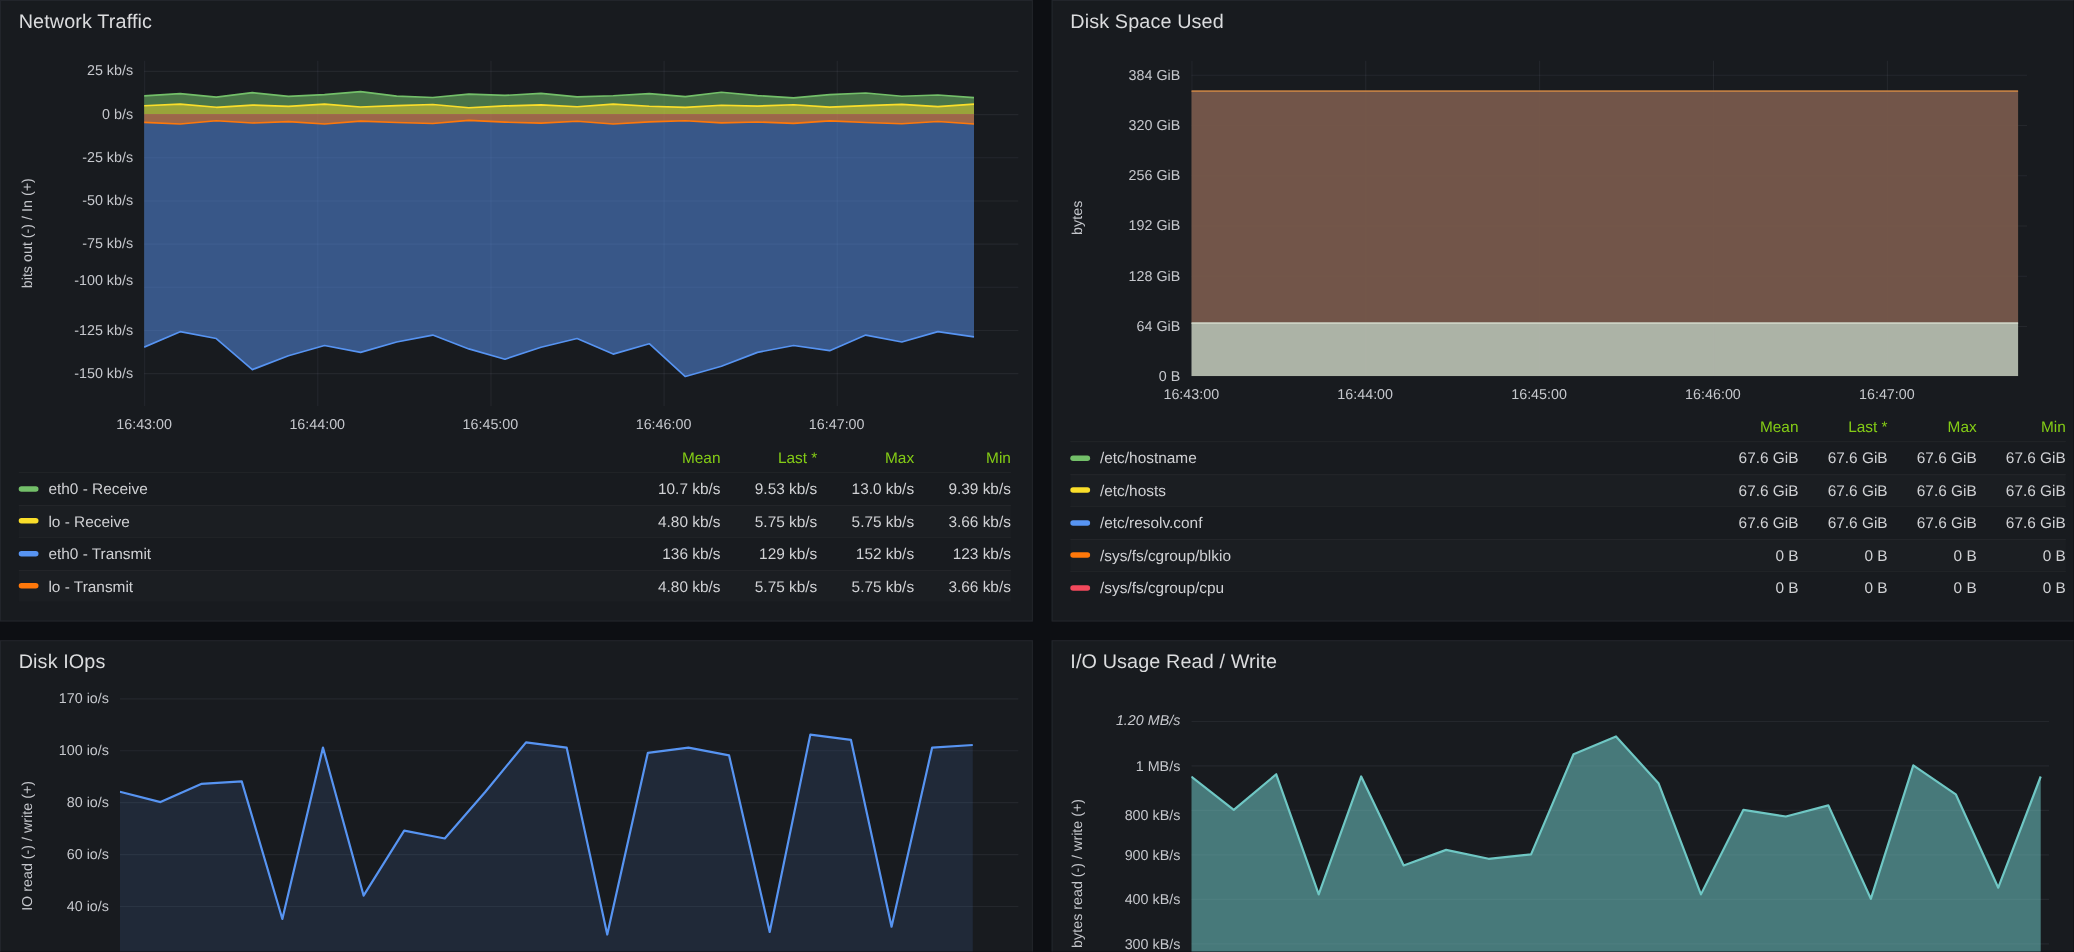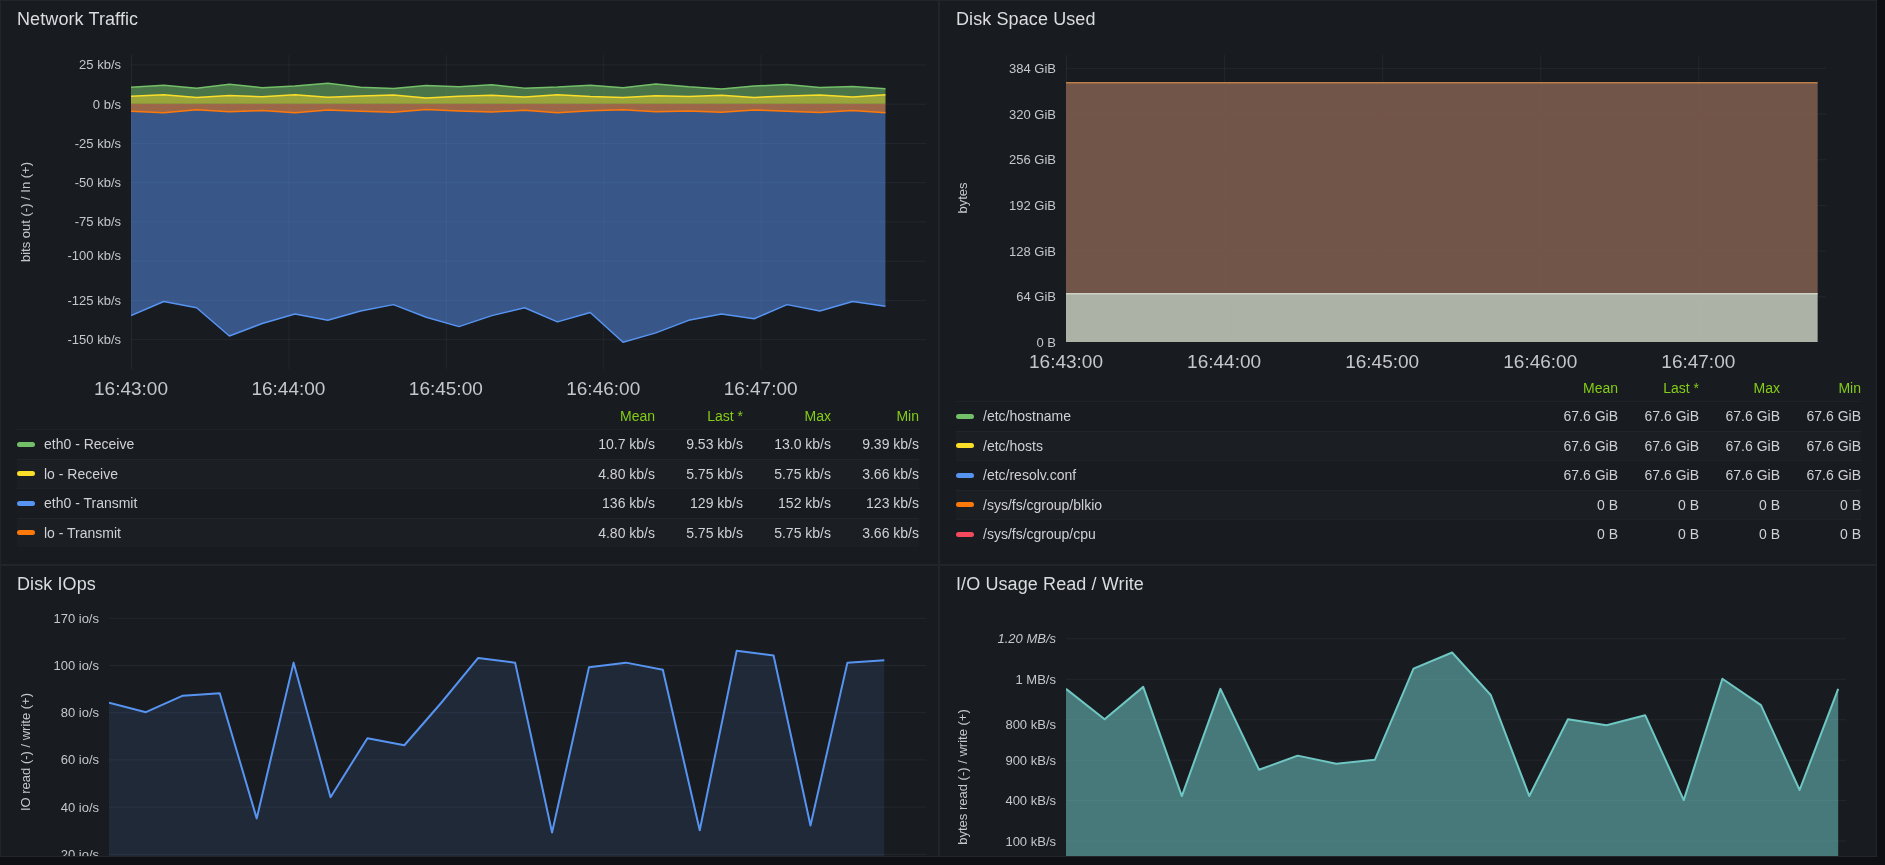--- a/index.html
+++ b/index.html
@@ -3,29 +3,29 @@
 <meta charset="utf-8">
 <style>
   *{box-sizing:border-box}
   html,body{margin:0;padding:0}
   body{
     width:1885px;height:865px;overflow:hidden;
     background:#0d0f13;
     font-family:"Liberation Sans",sans-serif;
     color:#d0d1d4;
   }
-  .grid{display:grid;grid-template-columns:939px 938px;grid-template-rows:565px 292px;gap:0;width:1885px;height:618px}
+  .grid{display:grid;grid-template-columns:939px 938px;grid-template-rows:565px 292px;gap:17px;width:1885px;height:618px}
   .panel{background:#181b1f;border:1px solid #22252b;overflow:hidden;position:relative;display:flex;flex-direction:column}
   .phead{height:36px;display:flex;align-items:center;padding:0 16px;flex:none;cursor:pointer}
   .ptitle{font-size:18px;font-weight:500;color:#dbdcde;margin:0;letter-spacing:.1px}
   .chart-wrap{position:relative;flex:none}
   .panel.tall .chart-wrap{flex:1}
   .chart{position:absolute;inset:0;cursor:crosshair}
   .ytick{position:absolute;left:0;text-align:right;font-size:13px;color:#c5c7cc;transform:translateY(-50%);white-space:nowrap}
-  .xtick{position:absolute;transform:translateX(-50%);font-size:19px;color:#c5c7cc;white-space:nowrap}
+  .xtick{position:absolute;transform:translateX(-50%);font-size:13px;color:#c5c7cc;white-space:nowrap}
   .y-title{position:absolute;transform:translate(-50%,-50%) rotate(-90deg);font-size:13px;color:#c5c7cc;white-space:nowrap}
   .legend{padding:2px 19px 0 16px;font-size:14px;flex:none}
   .legend.disk{padding-right:15px}
   .lrow{display:flex;align-items:center;height:29.5px}
   .lrow.lhead{height:26px}
   .lrow + .lrow{border-top:1px solid rgba(255,255,255,0.035)}
   .legend .lrow:nth-child(odd):not(.lhead){background:rgba(201,205,220,0.02)}
   .lmark{width:18px;height:5px;border-radius:3px;margin-right:9px;flex:none}
   .llabel{flex:1;color:#d0d1d4;cursor:pointer;white-space:nowrap;overflow:hidden;text-overflow:ellipsis}
   .lval{width:88px;text-align:right;color:#d0d1d4;white-space:nowrap}
@@ -247,21 +247,21 @@
       <h2 class="ptitle">I/O Usage Read / Write</h2>
     </header>
     <div class="chart-wrap">
       <div class="y-title" style="top:175px;left:22px">bytes read (-) / write (+)</div>
       <div class="chart">
           <div class="ytick" style="top: 36.3529px; width: 116px; font-style: italic;">1.20 MB/s</div>
           <div class="ytick" style="top: 76.7941px; width: 116px;">1 MB/s</div>
           <div class="ytick" style="top: 102px; width: 116px; margin-top: 20px;">800 kB/s</div>
           <div class="ytick" style="top: 157.676px; width: 116px;">900 kB/s</div>
           <div class="ytick" style="top: 198.118px; width: 116px;">400 kB/s</div>
-          <div class="ytick" style="top: 238.559px; width: 116px;">100 kB/s</div>
+          <div class="ytick" style="top: 238.559px; width: 116px;">300 kB/s</div>
           <svg width="780" height="275" style="position: absolute; left: 126px; top: 4px; display: block;">
             <line x1="0" x2="780" y1="32.852941176470615" y2="32.852941176470615" stroke="rgba(204,204,220,0.07)"></line>
             <line x1="0" x2="780" y1="73.29411764705884" y2="73.29411764705884" stroke="rgba(204,204,220,0.07)"></line>
             <line x1="0" x2="780" y1="113.73529411764707" y2="113.73529411764707" stroke="rgba(204,204,220,0.07)"></line>
             <line x1="0" x2="780" y1="154.1764705882353" y2="154.1764705882353" stroke="rgba(204,204,220,0.07)"></line>
             <line x1="0" x2="780" y1="194.61764705882354" y2="194.61764705882354" stroke="rgba(204,204,220,0.07)"></line>
             <line x1="0" x2="780" y1="235.0588235294118" y2="235.0588235294118" stroke="rgba(204,204,220,0.07)"></line>
             <polygon points="0,82.90441176470591 38.61,113.23529411764707 77.22,80.88235294117649 115.83,190.07352941176472 154.44,82.90441176470591 193.05,163.78676470588235 231.66,149.6323529411765 270.27,157.72058823529414 308.88,153.6764705882353 347.49,62.68382352941177 386.1,46.507352941176514 424.71,88.97058823529412 463.32,190.07352941176472 501.92999999999995,113.23529411764707 540.54,119.3014705882353 579.15,109.19117647058826 617.76,194.11764705882354 656.37,72.79411764705884 694.98,99.08088235294119 733.59,184.0073529411765 772.2,82.90441176470591 772.2,275 0,275" fill="#6fc7c4" fill-opacity="0.55"></polygon>
             <polyline points="0,82.90441176470591 38.61,113.23529411764707 77.22,80.88235294117649 115.83,190.07352941176472 154.44,82.90441176470591 193.05,163.78676470588235 231.66,149.6323529411765 270.27,157.72058823529414 308.88,153.6764705882353 347.49,62.68382352941177 386.1,46.507352941176514 424.71,88.97058823529412 463.32,190.07352941176472 501.92999999999995,113.23529411764707 540.54,119.3014705882353 579.15,109.19117647058826 617.76,194.11764705882354 656.37,72.79411764705884 694.98,99.08088235294119 733.59,184.0073529411765 772.2,82.90441176470591" fill="none" stroke="#6fc7c4" stroke-width="2" stroke-linejoin="round"></polyline>
           </svg>

